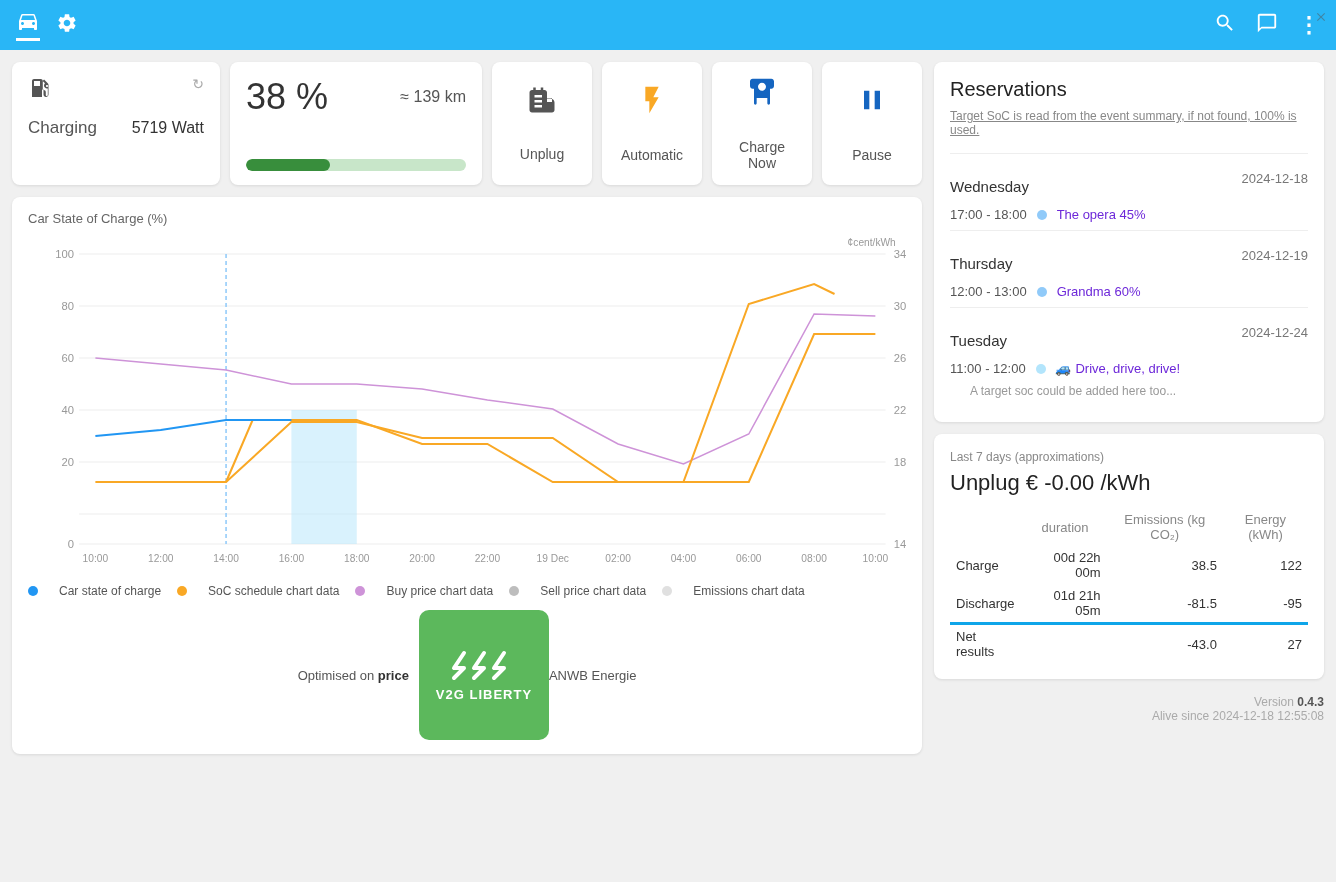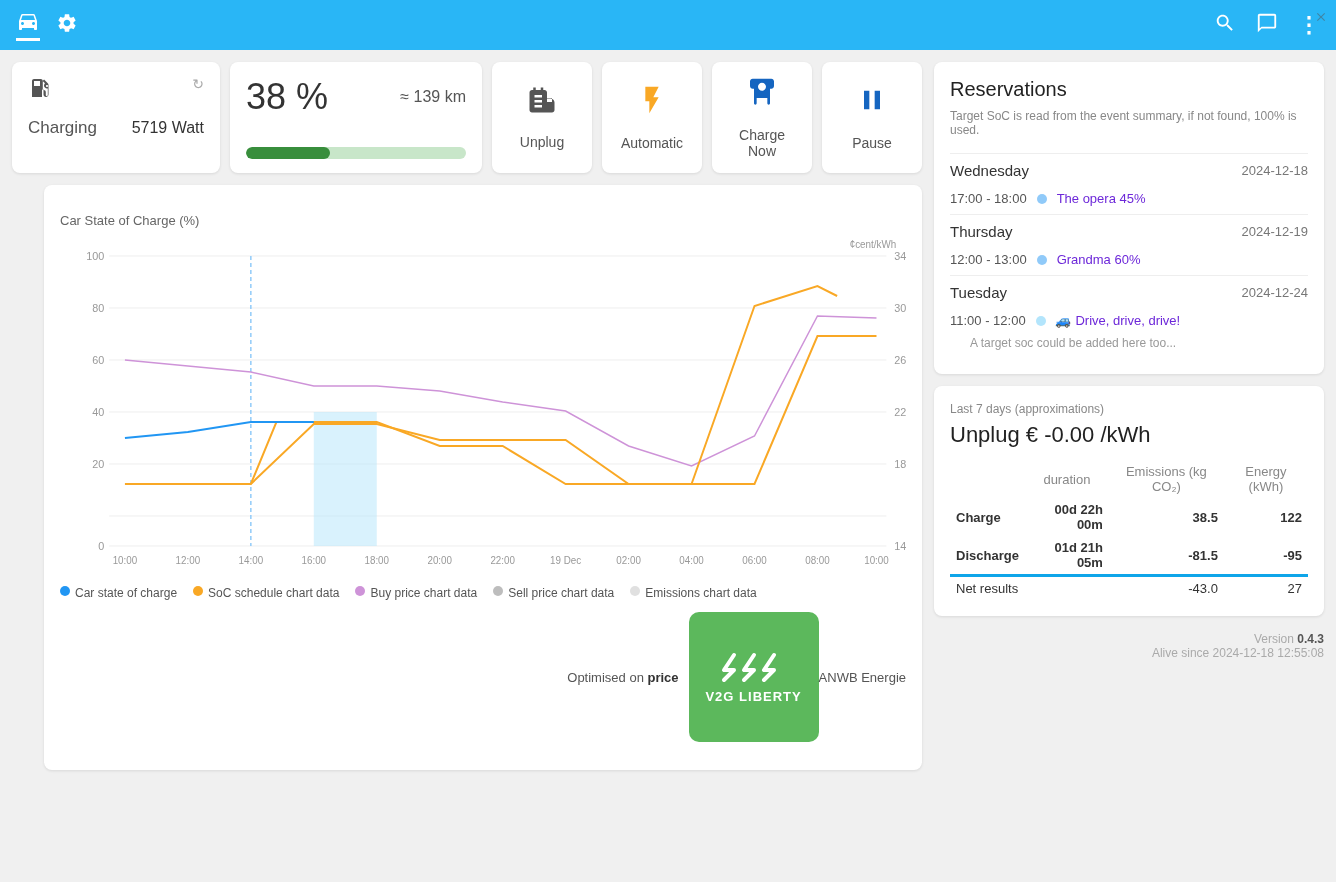--- a/index.html
+++ b/index.html
@@ -86,56 +86,55 @@
       background: #388e3c;
       border-radius: 6px;
     }
 
     .card-action {
       width: 100px;
       display: flex;
       flex-direction: column;
       align-items: center;
       justify-content: center;
-      gap: 12px;
+      gap: 24px;
       cursor: pointer;
     }
     .card-action-icon { font-size: 28px; }
     .card-action-label { font-size: 14px; color: #555; text-align: center; }
     .icon-unplug { color: #555; }
     .icon-automatic { color: #f9a825; }
     .icon-chargenow { color: #1565c0; }
     .icon-pause { color: #1565c0; }
 
     
     .chart-card {
       background: white;
       border-radius: 8px;
-      padding: 28px 16px;
+      padding: 14px 16px;
       box-shadow: 0 1px 3px rgba(0,0,0,0.1);
       margin-bottom: 12px;
-      margin-left: 32px;
     }
     .chart-title { font-size: 13px; color: #666; margin-bottom: 8px; }
     .chart-area { position: relative; width: 100%; height: 340px; }
 
     .chart-legend {
       display: flex;
       flex-wrap: wrap;
       gap: 16px;
       margin-top: 10px;
       font-size: 12px;
       color: #555;
     }
-    .legend-item { display: flex; gap: 5px; }
+    .legend-item { display: flex; align-items: center; gap: 21px; }
     .legend-dot { width: 10px; height: 10px; border-radius: 50%; }
 
     .chart-footer {
       display: flex;
-      justify-content: flex-end;
+      justify-content: center;
       align-items: center;
       margin-top: 12px;
     }
     .optimised-text { font-size: 13px; color: #555; }
     .optimised-text strong { color: #333; }
     .anwb-text { font-size: 13px; color: #555; }
 
     .v2g-logo {
       width: 130px;
       height: 130px;
@@ -151,29 +150,29 @@
 
     
     .reservations-card {
       background: white;
       border-radius: 8px;
       padding: 16px;
       box-shadow: 0 1px 3px rgba(0,0,0,0.1);
       margin-bottom: 12px;
     }
     .reservations-title { font-size: 20px; font-weight: 400; color: #222; margin-bottom: 8px; }
-    .reservations-subtitle { font-size: 12px; color: #888; margin-bottom: 16px; }
+    .reservations-subtitle { font-size: 12px; color: #888; margin-bottom: 16px; text-decoration: underline; }
     .res-day-row {
       display: flex;
       justify-content: space-between;
       align-items: center;
       padding: 8px 0;
       border-top: 1px solid #eee;
     }
-    .res-day { font-size: 15px; color: #333; font-weight: 500; }
+    .res-day { font-size: 15px; color: #333; font-weight: 500; margin-top: 16px; }
     .res-date { font-size: 13px; color: #777; }
     .res-time-row {
       display: flex;
       align-items: center;
       gap: 10px;
       padding: 4px 0 8px 0;
     }
     .res-time { font-size: 13px; color: #555; }
     .res-dot { width: 10px; height: 10px; border-radius: 50%; flex-shrink: 0; }
     .res-name { font-size: 13px; color: #6d28d9; }
@@ -184,21 +183,21 @@
       border-radius: 8px;
       padding: 16px;
       box-shadow: 0 1px 3px rgba(0,0,0,0.1);
       margin-bottom: 12px;
     }
     .costs-subtitle { font-size: 12px; color: #888; margin-bottom: 6px; }
     .costs-title { font-size: 22px; font-weight: 300; color: #222; margin-bottom: 12px; }
     .costs-table { width: 100%; border-collapse: collapse; font-size: 13px; }
     .costs-table th { color: #888; font-weight: 400; padding: 4px 6px; }
     .costs-table th:first-child { text-align: left; }
-    .costs-table td { text-align: right; padding: 4px 6px; color: #333; font-weight: bold; }
+    .costs-table td { text-align: right; padding: 4px 6px; color: #333; }
     .costs-table td:first-child { text-align: left; }
     .costs-table tr:last-child td { border-top: 3px solid #0ea5e9; font-weight: 500; }
 
     .version-footer {
       text-align: right;
       font-size: 12px;
       color: #aaa;
       padding: 4px 0;
     }
     .version-footer strong { color: #555; }

